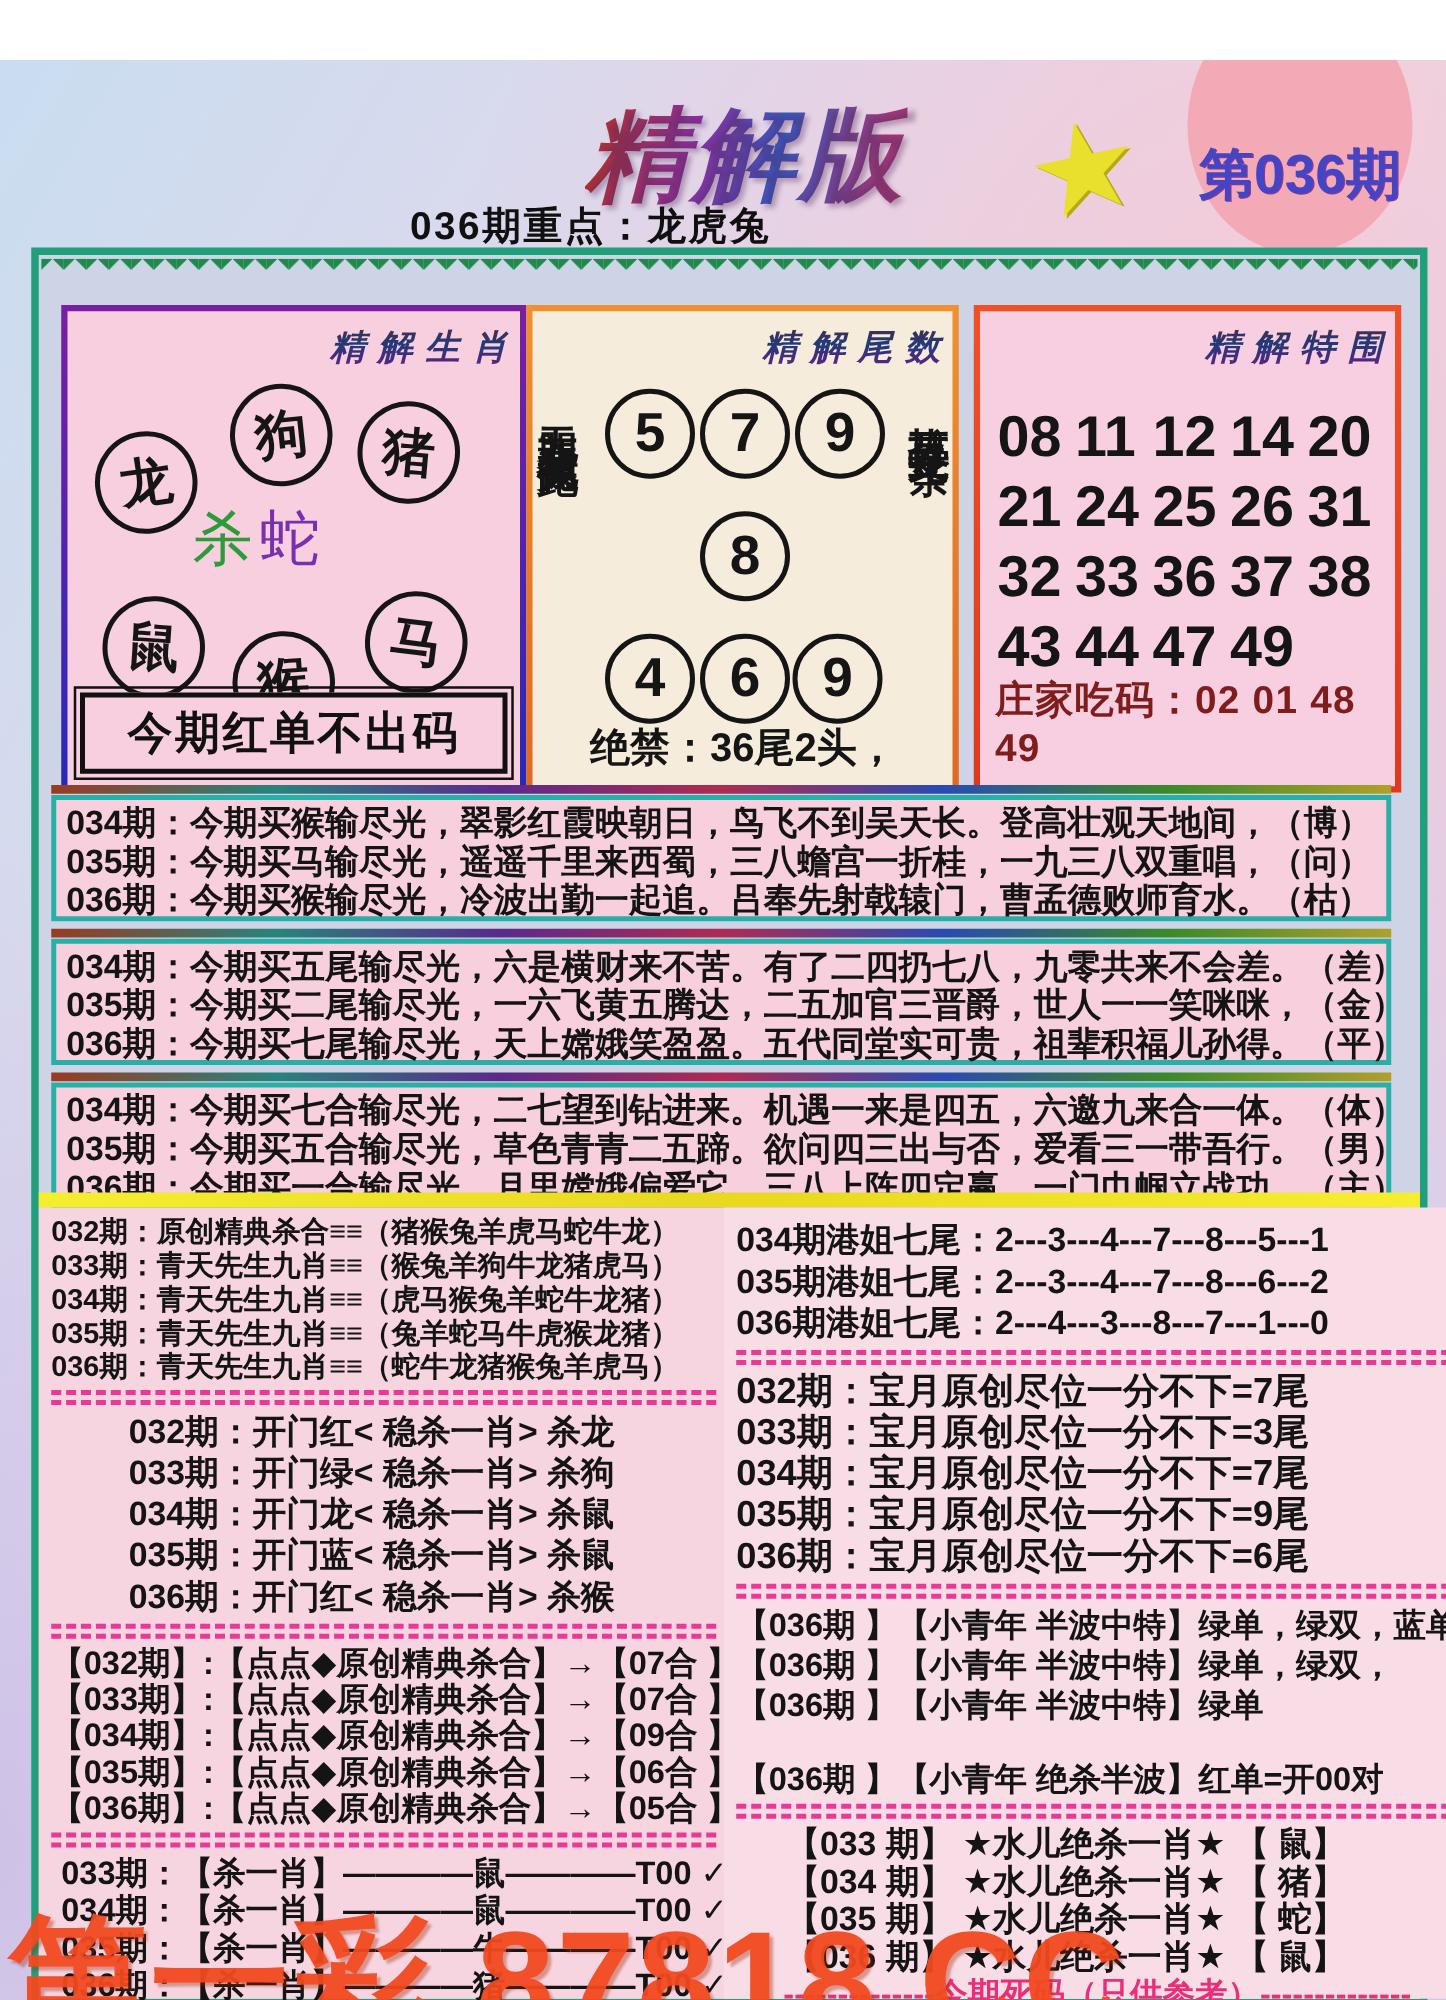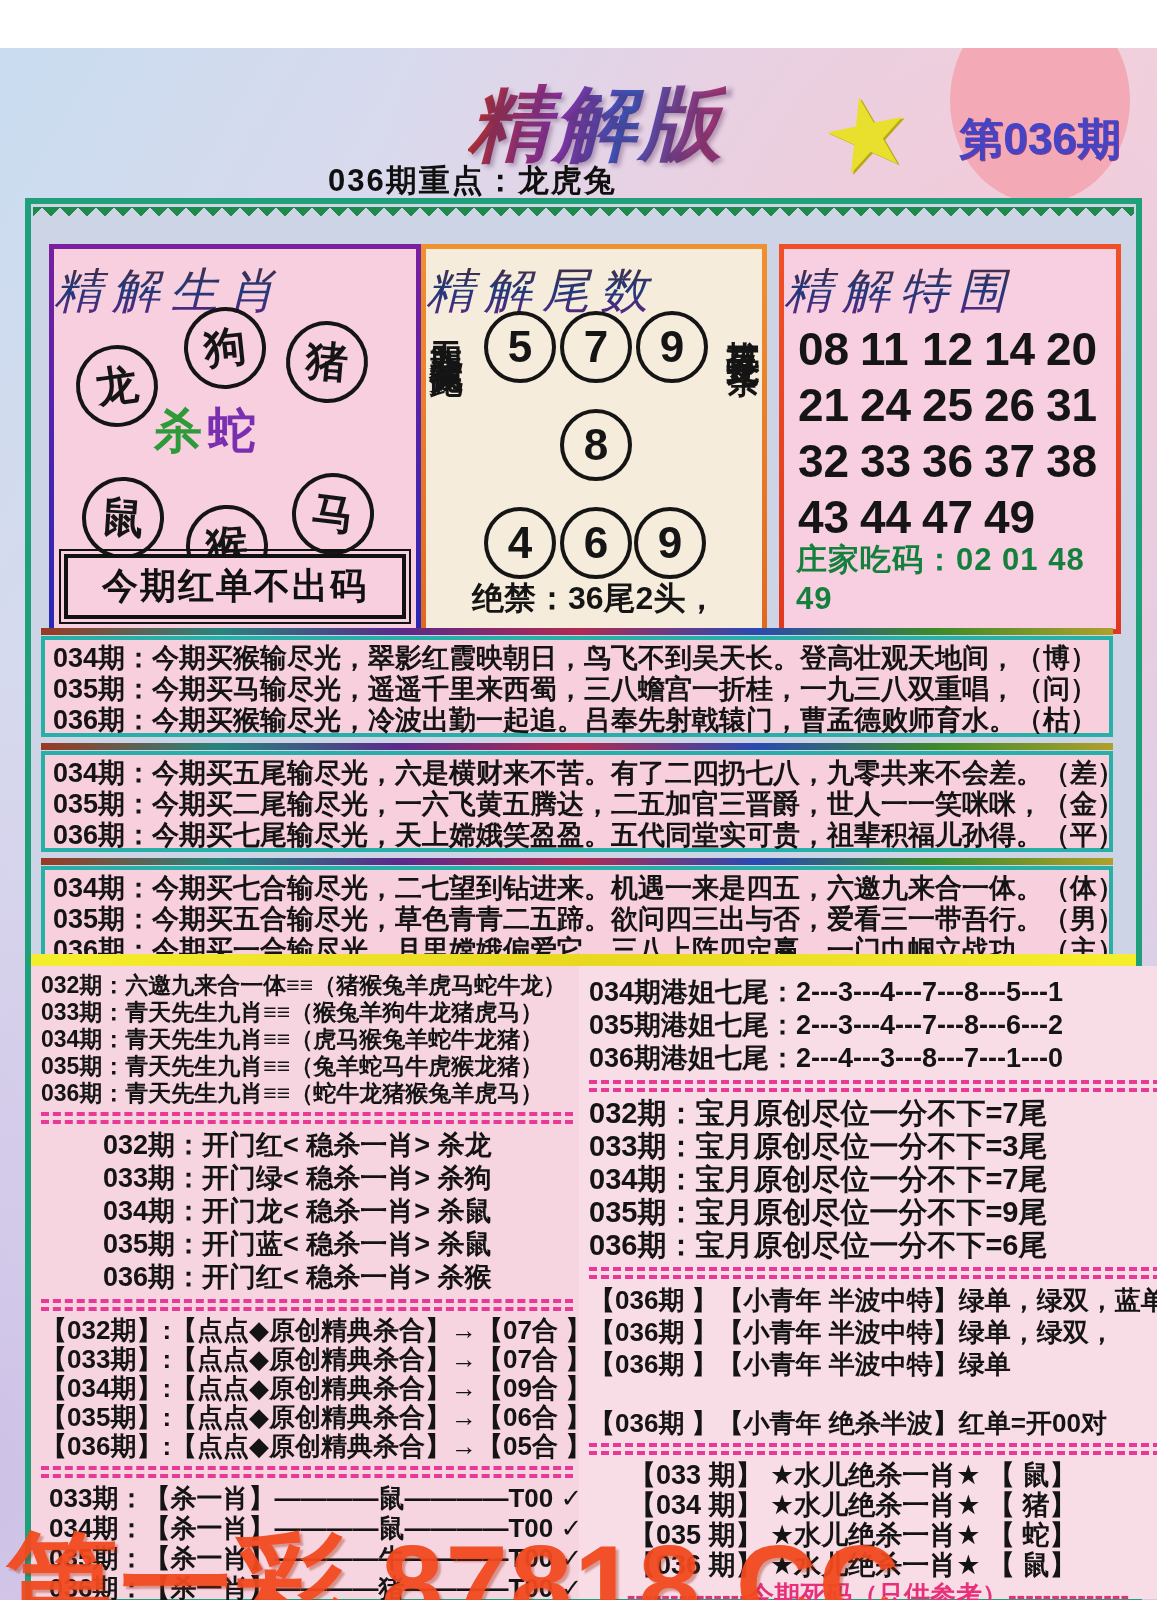--- a/index.html
+++ b/index.html
@@ -47,38 +47,38 @@
     background:
       linear-gradient(135deg,#1f8a4c 25%,transparent 25%) 0 0,
       linear-gradient(-135deg,#1f8a4c 25%,transparent 25%) 0 0;
     background-size:18px 18px;background-repeat:repeat-x;
   }
   .bottom-redline{position:absolute;left:40px;top:1560px;width:1100px;height:8px;background:#e84628;}
   
   .boxwrap{position:absolute;padding:5px;}
   .box{position:relative;width:100%;height:100%;}
   .boxtitle{
-    text-align:left;font-size:48px;font-weight:normal;letter-spacing:10px;
+    text-align:right;font-size:28px;font-weight:bold;letter-spacing:10px;
     padding-top:10px;font-style:italic;
     background:linear-gradient(180deg,#6a2020 0%,#203a7a 55%,#6a2080 100%);
     -webkit-background-clip:text;background-clip:text;color:transparent;
     -webkit-text-fill-color:transparent;
   }
   .wrap1{left:18px;top:40px;width:362px;height:380px;background:linear-gradient(180deg,#7a1fa0,#2828b8);}
   .box1{background:#f7cfdf;}
   .wrap2{left:390px;top:40px;width:336px;height:380px;background:linear-gradient(180deg,#f09030,#e06820);}
   .box2{background:#f6ecdc;}
   .wrap3{left:748px;top:40px;width:332px;height:380px;background:linear-gradient(180deg,#f05028,#e03820);}
   .box3{background:#f8cfe0;}
   .zc{
     position:absolute;width:74px;height:74px;border:4px solid #151515;border-radius:50%;
     display:flex;align-items:center;justify-content:center;
     font-size:42px;font-weight:bold;color:#151515;background:transparent;
   }
-  .kill-line{position:absolute;left:100px;top:150px;font-size:48px;font-weight:bold;letter-spacing:6px;}
+  .kill-line{position:absolute;left:100px;top:150px;font-size:48px;font-weight:normal;letter-spacing:6px;}
   .kill-line .k1{color:#2f9a3a;}
   .kill-line .k2{color:#7a2fb0;}
   .box1-footer{
     position:absolute;left:10px;right:10px;bottom:10px;border:4px solid #111;
     outline:2px solid #111;outline-offset:3px;background:#f7cfdf;
     text-align:center;font-size:36px;font-weight:bold;color:#111;padding:4px 0;
     letter-spacing:2px;
   }
   .vtext{
     position:absolute;writing-mode:vertical-rl;text-orientation:upright;
@@ -87,21 +87,21 @@
   .dc{
     position:absolute;width:64px;height:64px;border:4px solid #151515;border-radius:50%;
     display:flex;align-items:center;justify-content:center;
     font-size:44px;font-weight:bold;color:#151515;
   }
   .box2-footer{position:absolute;left:46px;bottom:8px;font-size:32px;font-weight:bold;color:#151515;}
   .grid3{
     position:absolute;left:14px;top:72px;right:8px;display:flex;flex-wrap:wrap;
   }
   .grid3 span{width:20%;font-size:46px;font-weight:bold;color:#151515;line-height:56px;text-align:left;}
-  .box3-footer{position:absolute;left:12px;bottom:12px;font-size:31px;font-weight:bold;color:#15803d;letter-spacing:1px;}
+  .box3-footer{position:absolute;left:12px;bottom:12px;font-size:31px;font-weight:bold;color:#7f1d1d;letter-spacing:1px;}
   
   .rainbow{position:absolute;left:10px;width:1072px;height:7px;
     background:linear-gradient(90deg,#9a3a22,#27847c,#5a2a8a,#b02a52,#2a4ab0,#3a8a2a,#b0a02a);}
   .verse{
     position:absolute;left:10px;width:1072px;height:101px;
     border:4px solid #28b0a8;background:#f8cfdc;box-sizing:border-box;
     padding:3px 8px;
   }
   .verse div{font-size:27px;font-weight:bold;color:#141414;line-height:31px;white-space:nowrap;}
   
@@ -227,21 +227,21 @@
       <div>034期：今期买七合输尽光，二七望到钻进来。机遇一来是四五，六邀九来合一体。（体）</div>
       <div>035期：今期买五合输尽光，草色青青二五蹄。欲问四三出与否，爱看三一带吾行。（男）</div>
       <div>036期：今期买一合输尽光，月里嫦娥偏爱它。三八上阵四定赢，一门巾帼立战功。（主）</div>
     </div>
 
     <div class="yellow-stripe"></div>
     <div class="bottom">
 
       <div class="bcol-left">
         <div class="nine">
-          <div class="ln">032期：六邀九来合一体≡≡（猪猴兔羊虎马蛇牛龙）</div>
+          <div class="ln">032期：原创精典杀合≡≡（猪猴兔羊虎马蛇牛龙）</div>
           <div class="ln">033期：青天先生九肖≡≡（猴兔羊狗牛龙猪虎马）</div>
           <div class="ln">034期：青天先生九肖≡≡（虎马猴兔羊蛇牛龙猪）</div>
           <div class="ln">035期：青天先生九肖≡≡（兔羊蛇马牛虎猴龙猪）</div>
           <div class="ln">036期：青天先生九肖≡≡（蛇牛龙猪猴兔羊虎马）</div>
         </div>
         <div class="sep"></div>
         <div class="kaimen">
           <div class="ln">032期：开门红&lt; 稳杀一肖&gt; 杀龙</div>
           <div class="ln">033期：开门绿&lt; 稳杀一肖&gt; 杀狗</div>
           <div class="ln">034期：开门龙&lt; 稳杀一肖&gt; 杀鼠</div>

